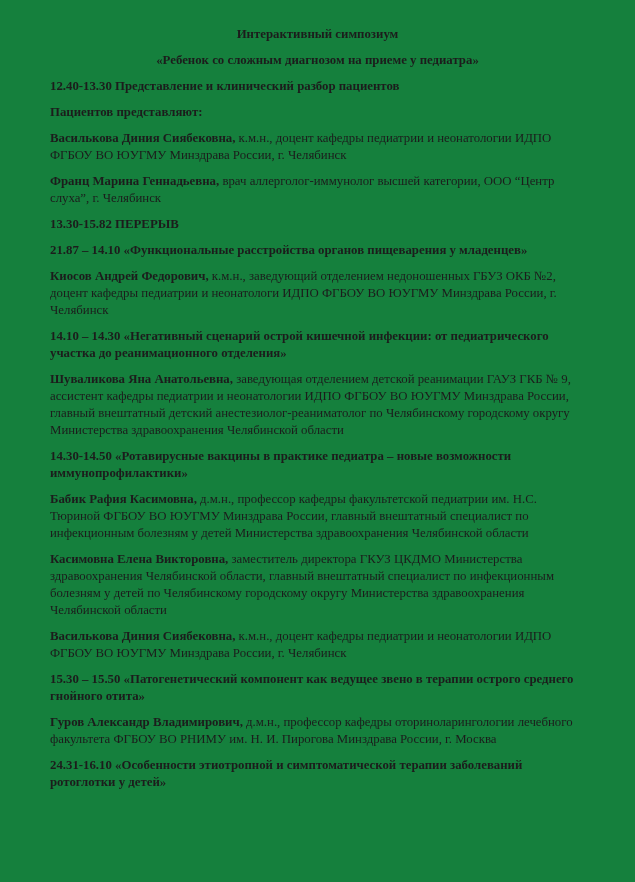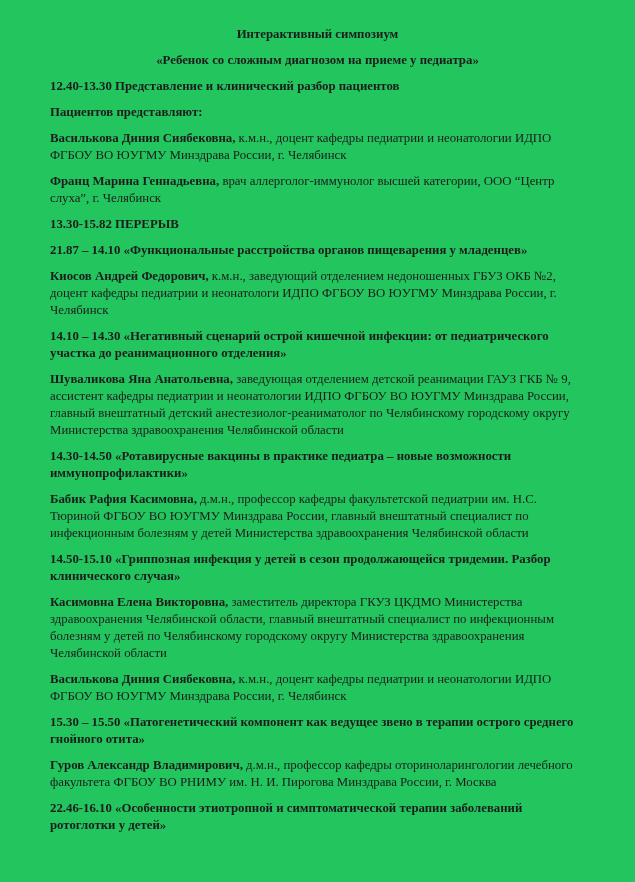--- a/index.html
+++ b/index.html
@@ -6,21 +6,21 @@
     margin: 0;
     padding: 0;
     background: #ffffff;
   }
   .page {
     position: relative;
     width: 635px;
     height: 882px;
     box-sizing: border-box;
     padding: 26px 50px 18px 50px;
-    background: #22c55e;
+    background: #15803d;
     font-family: "Liberation Serif", "DejaVu Serif", serif;
     font-size: 12.8px;
     line-height: 17px;
     color: #1c1c1c;
     overflow: hidden;
   }
   .doc-title,
   .doc-subtitle {
     text-align: center;
     font-weight: bold;
@@ -47,20 +47,19 @@
       <p class="heading">Пациентов представляют:</p>
       <p class="speaker"><b>Василькова Диния Сиябековна,</b><span> к.м.н., доцент кафедры педиатрии и неонатологии ИДПО ФГБОУ ВО ЮУГМУ Минздрава России, г. Челябинск</span></p>
       <p class="speaker"><b>Франц Марина Геннадьевна,</b><span> врач аллерголог-иммунолог высшей категории, ООО “Центр слуха”, г. Челябинск</span></p>
       <p class="heading">13.30-15.82 ПЕРЕРЫВ</p>
       <p class="heading">21.87 – 14.10 «Функциональные расстройства органов пищеварения у младенцев»</p>
       <p class="speaker"><b>Киосов Андрей Федорович,</b><span> к.м.н., заведующий отделением недоношенных ГБУЗ ОКБ №2, доцент кафедры педиатрии и неонатологи ИДПО ФГБОУ ВО ЮУГМУ Минздрава России, г. Челябинск</span></p>
       <p class="heading">14.10 – 14.30 «Негативный сценарий острой кишечной инфекции: от педиатрического участка до реанимационного отделения»</p>
       <p class="speaker"><b>Шуваликова Яна Анатольевна,</b><span> заведующая отделением детской реанимации ГАУЗ ГКБ № 9, ассистент кафедры педиатрии и неонатологии ИДПО ФГБОУ ВО ЮУГМУ Минздрава России, главный внештатный детский анестезиолог-реаниматолог по Челябинскому городскому округу Министерства здравоохранения Челябинской области</span></p>
       <p class="heading">14.30-14.50 «Ротавирусные вакцины в практике педиатра – новые возможности иммунопрофилактики»</p>
       <p class="speaker"><b>Бабик Рафия Касимовна,</b><span> д.м.н., профессор кафедры факультетской педиатрии им. Н.С. Тюриной ФГБОУ ВО ЮУГМУ Минздрава России, главный внештатный специалист по инфекционным болезням у детей Министерства здравоохранения Челябинской области</span></p>
-      <p class="heading">14.50-15.10 «Гриппозная инфекция у детей в сезон продолжающейся тридемии. Разбор клинического случая»</p>
       <p class="speaker"><b>Касимовна Елена Викторовна,</b><span> заместитель директора ГКУЗ ЦКДМО Министерства здравоохранения Челябинской области, главный внештатный специалист по инфекционным болезням у детей по Челябинскому городскому округу Министерства здравоохранения Челябинской области</span></p>
       <p class="speaker"><b>Василькова Диния Сиябековна,</b><span> к.м.н., доцент кафедры педиатрии и неонатологии ИДПО ФГБОУ ВО ЮУГМУ Минздрава России, г. Челябинск</span></p>
       <p class="heading">15.30 – 15.50 «Патогенетический компонент как ведущее звено в терапии острого среднего гнойного отита»</p>
       <p class="speaker"><b>Гуров Александр Владимирович,</b><span> д.м.н., профессор кафедры оториноларингологии лечебного факультета ФГБОУ ВО РНИМУ им. Н. И. Пирогова Минздрава России, г. Москва</span></p>
-      <p class="heading">22.46-16.10 «Особенности этиотропной и симптоматической терапии заболеваний ротоглотки у детей»</p>
+      <p class="heading">24.31-16.10 «Особенности этиотропной и симптоматической терапии заболеваний ротоглотки у детей»</p>
     </div>
 </div>
 
 </body></html>

